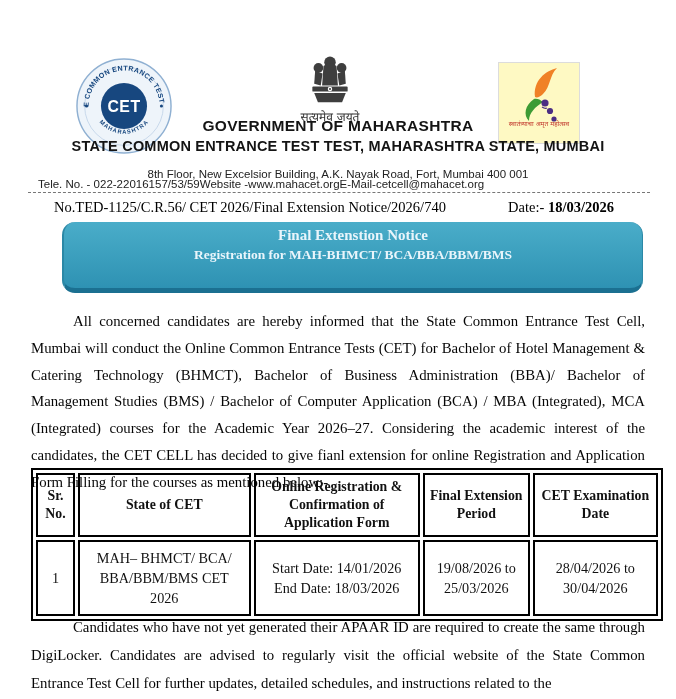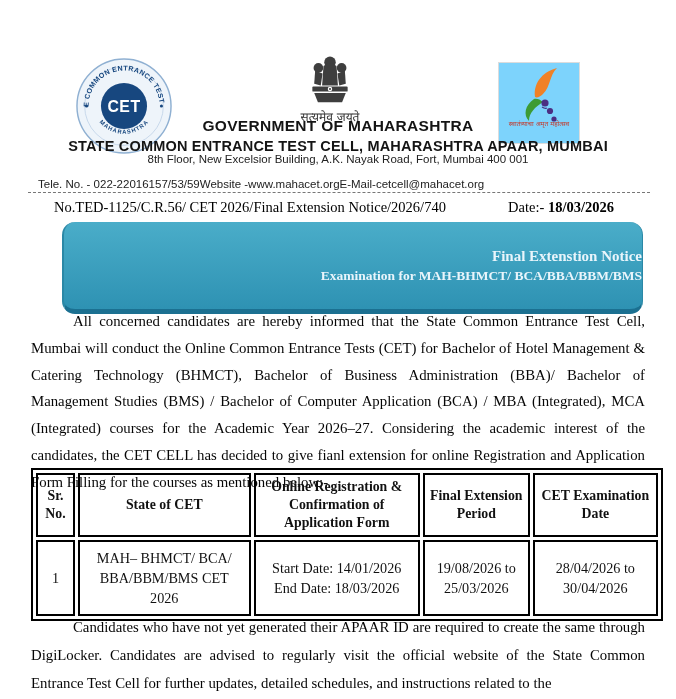--- a/index.html
+++ b/index.html
@@ -5,42 +5,42 @@
   html,body{margin:0;padding:0;}
   body{
     width:676px;height:699px;overflow:hidden;background:#ffffff;
     font-family:"Liberation Serif", serif;color:#111;position:relative;
   }
   .abs{position:absolute;}
   
   .cet-logo{left:76px;top:58px;width:96px;height:96px;}
   .emblem{left:298px;top:54px;width:64px;height:66px;text-align:center;}
   .emblem-motto{font-family:"DejaVu Sans",sans-serif;font-size:12px;color:#333;margin-top:-2px;}
-  .amrit{left:498px;top:62px;width:80px;height:80px;background:#7dd3fc;border:1px solid #dcdcdc;
+  .amrit{left:498px;top:62px;width:80px;height:80px;background:#fef9c3;border:1px solid #dcdcdc;
          display:flex;flex-direction:column;align-items:center;justify-content:flex-start;}
   .amrit-text{font-family:"DejaVu Sans",sans-serif;font-size:6.5px;color:#c23b2e;line-height:1;margin-top:-4px;white-space:nowrap;}
   
   .gov-title{left:0;top:117px;width:100%;text-align:center;
     font-family:"Liberation Sans",sans-serif;font-weight:bold;font-size:15.5px;letter-spacing:.3px;color:#141414;}
   .org-title{left:0;top:138px;width:100%;text-align:center;
     font-family:"Liberation Sans",sans-serif;font-weight:bold;font-size:14.5px;letter-spacing:.2px;color:#141414;}
-  .address-line{left:0;top:153px;width:100%;text-align:center;
+  .address-line{left:0;top:168px;width:100%;text-align:center;
     font-family:"Liberation Sans",sans-serif;font-size:11.5px;color:#222;}
   .contact-row{left:38px;top:178px;width:602px;display:flex;
     font-family:"Liberation Sans",sans-serif;font-size:11.5px;color:#222;}
   .rule-dotted{left:28px;top:192px;width:622px;border-top:1.5px dashed #777;height:0;}
   .ref-row{left:54px;top:199px;width:560px;display:flex;justify-content:space-between;
     font-size:14.5px;color:#000;}
   .ref-date b{font-weight:bold;}
   
   .banner{
     left:62px;top:222px;width:578px;height:63px;border-radius:13px;
     background:linear-gradient(#4aadc9,#2e92b3);
     border-bottom:5px solid #1b7091;border-left:2px solid #2b88a6;border-right:1px solid #2b88a6;
-    text-align:right;color:#e9f5fb;font-weight:bold;padding-top:24px;box-sizing:content-box;
+    text-align:center;color:#e9f5fb;font-weight:bold;padding-top:3px;box-sizing:content-box;
   }
   .banner .l1{font-size:15px;line-height:20px;}
   .banner .l2,.banner .l3{font-size:13.5px;line-height:19px;}
   
   .para{left:31px;width:614px;text-align:justify;font-size:14.8px;line-height:26.8px;color:#060606;}
   .para1{top:308px;}
   .para2{top:613px;line-height:28px;}
   .para .indent{display:inline-block;width:42px;}
   
   table.sched{left:31px;top:468px;position:absolute;border-collapse:separate;border-spacing:3px;
@@ -99,42 +99,42 @@
     <path d="M27 36 C18 42 16 52 22 58 C22 50 28 44 36 39 C33 36 29 35 27 36 Z" fill="#3d9b35"></path>
     <circle cx="38" cy="40" r="3.6" fill="#4b2e83"></circle>
     <circle cx="43" cy="48" r="3.1" fill="#4b2e83"></circle>
     <circle cx="47" cy="56" r="2.6" fill="#4b2e83"></circle>
     <path d="M35 44 q3 2 5 1" stroke="#4b2e83" stroke-width="1.2" fill="none"></path>
   </svg>
   <div class="amrit-text">स्वातंत्र्याचा अमृत महोत्सव</div>
 </div>
 
 <div class="abs gov-title">GOVERNMENT OF MAHARASHTRA</div>
-<div class="abs org-title">STATE COMMON ENTRANCE TEST CELL, MAHARASHTRA APAAR, MUMBAI</div>
+<div class="abs org-title">STATE COMMON ENTRANCE TEST TEST, MAHARASHTRA STATE, MUMBAI</div>
 <div class="abs address-line">8th Floor, New Excelsior Building, A.K. Nayak Road, Fort, Mumbai 400 001</div>
 
 <div class="abs contact-row">
   <span>Tele. No. - 022-22016157/53/59</span>
   <span>Website -www.mahacet.org</span>
   <span>E-Mail-cetcell@mahacet.org</span>
 </div>
 
 <div class="abs rule-dotted"></div>
 
 <div class="abs ref-row">
   <span>No.TED-1125/C.R.56/ CET 2026/Final Extension Notice/2026/740</span>
   <span class="ref-date">
     <span>Date:-</span>
     <b>18/03/2026</b>
   </span>
 </div>
 
 <div class="abs banner">
   <div class="l1">Final Extenstion Notice</div>
-  <div class="l2">Examination for MAH-BHMCT/ BCA/BBA/BBM/BMS</div>
+  <div class="l2">Registration for MAH-BHMCT/ BCA/BBA/BBM/BMS</div>
 </div>
 
 <div class="abs para para1"><span class="indent"></span><span>All concerned candidates are hereby informed that the State Common Entrance Test Cell, Mumbai will conduct the Online Common Entrance Tests (CET) for Bachelor of Hotel Management &amp; Catering Technology (BHMCT), Bachelor of Business Administration (BBA)/ Bachelor of Management Studies (BMS) / Bachelor of Computer Application (BCA) / MBA (Integrated), MCA (Integrated) courses for the Academic Year 2026–27. Considering the academic interest of the candidates, the CET CELL has decided to give fianl extension for online Registration and Application Form Filling for the courses as mentioned below:-</span></div>
 
 <table class="sched">
   <colgroup>
     <col class="col-sr">
       <col class="col-name">
       <col class="col-reg">
       <col class="col-ext">

